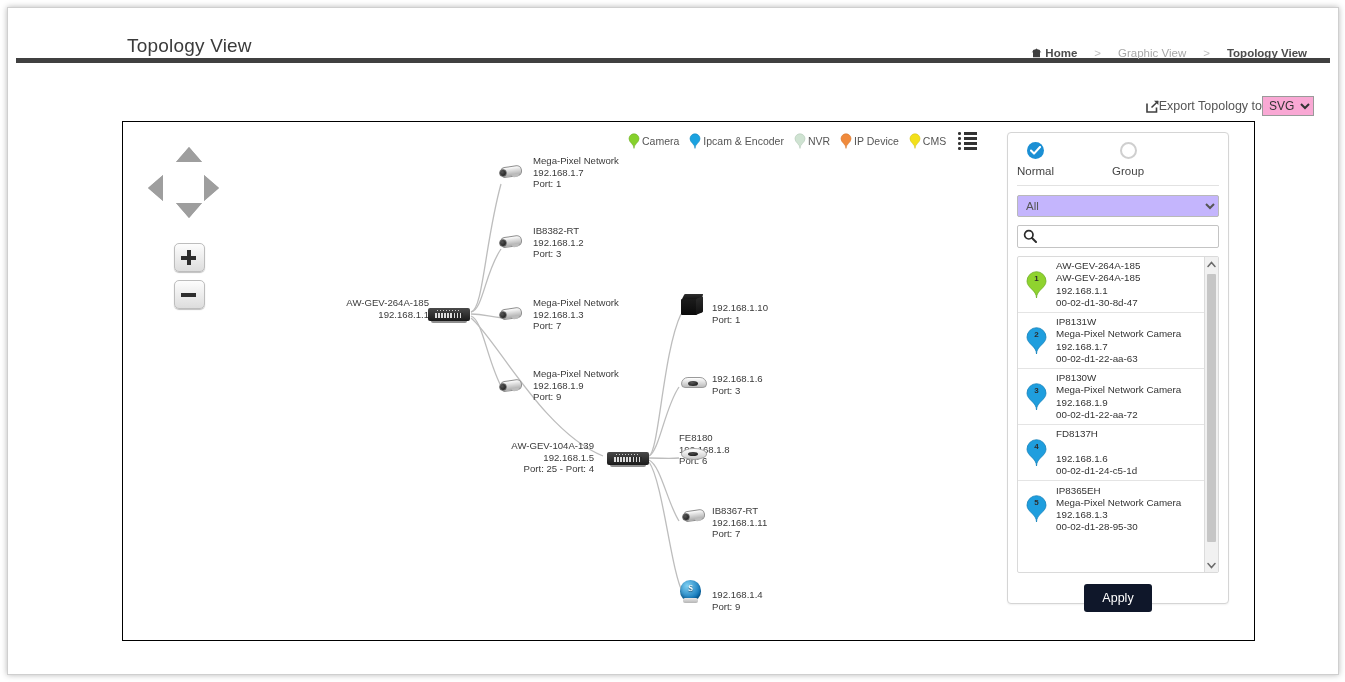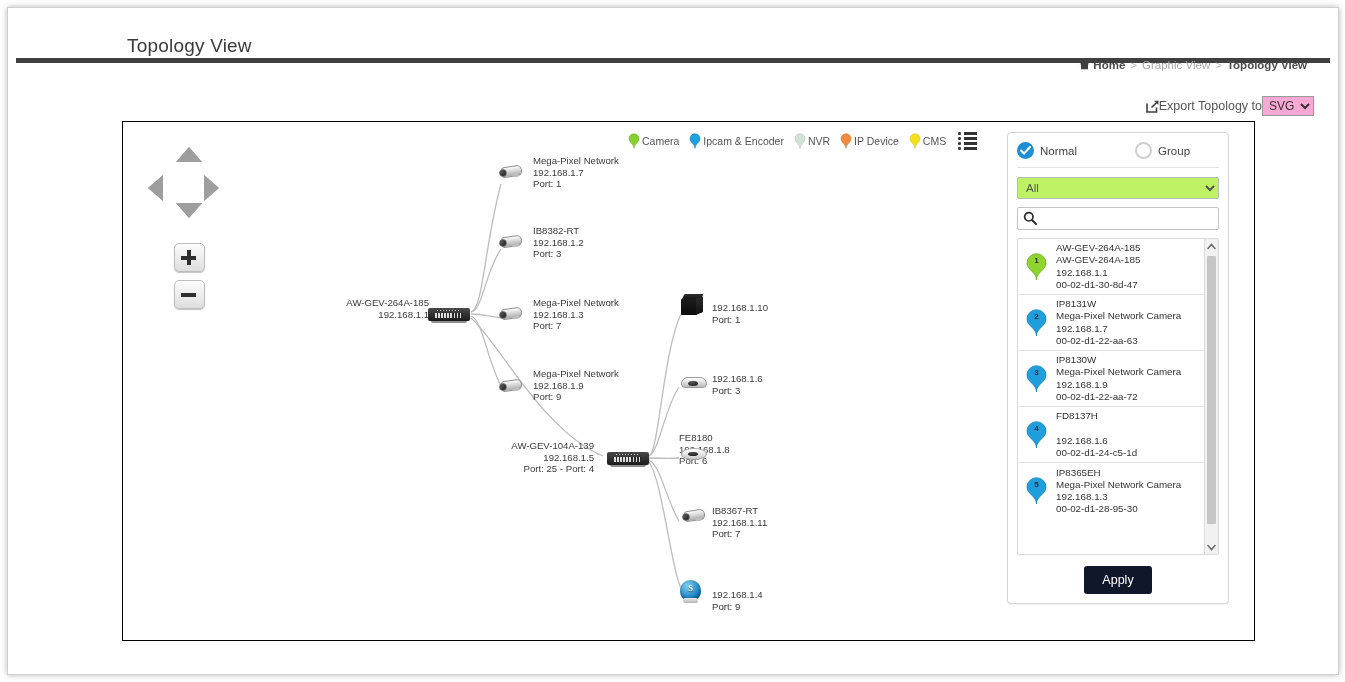--- a/index.html
+++ b/index.html
@@ -37,25 +37,25 @@
     left: 111px;
     top: 27px;
     font-size: 19px;
     font-weight: 400;
     color: #3b3b3b;
     letter-spacing: .2px;
   }
   .breadcrumb {
     position: absolute;
     right: 23px;
-    top: 51px;
+    top: 39px;
     font-size: 11.5px;
     color: #9a9a9a;
     display: flex;
-    gap: 5px;
+    gap: 17px;
     white-space: nowrap;
   }
   .breadcrumb .crumb-home {
     color: #4d4d4d;
     font-weight: bold;
     display: flex;
     align-items: center;
     gap: 3px;
   }
   .breadcrumb .crumb-sep { color: #bdbdbd; }
@@ -299,21 +299,21 @@
     box-shadow: 0 1px 2px rgba(0,0,0,.06);
   }
   .radio-row {
     display: flex;
     align-items: center;
     padding-bottom: 8px;
     border-bottom: 1px solid #e2e2e2;
     font-size: 11.5px;
     color: #444;
   }
-  .radio-opt { display: flex; align-items: center; gap: 6px; cursor: pointer; }
+  .radio-opt { display: flex; align-items: center; gap: 6px; cursor: pointer; flex-direction: column; }
   .radio-opt.second { margin-left: 58px; }
   .radio-check {
     width: 17px; height: 17px; border-radius: 50%;
     background: #1b8fd4;
     display: flex; align-items: center; justify-content: center;
   }
   .radio-check svg { display: block; }
   .radio-empty {
     width: 17px; height: 17px; border-radius: 50%;
     background: #fff;
@@ -321,21 +321,21 @@
     box-sizing: border-box;
   }
   .filter-select {
     margin-top: 9px;
     width: 100%;
     height: 22px;
     box-sizing: border-box;
     font-family: "Liberation Sans", sans-serif;
     font-size: 11.5px;
     color: #555;
-    background: #bef264;
+    background: #c4b5fd;
     border: 1px solid #b9b9b9;
     border-radius: 2px;
     padding-left: 4px;
   }
   .search-wrap {
     margin-top: 8px;
     position: relative;
     height: 23px;
   }
   .search-input {

